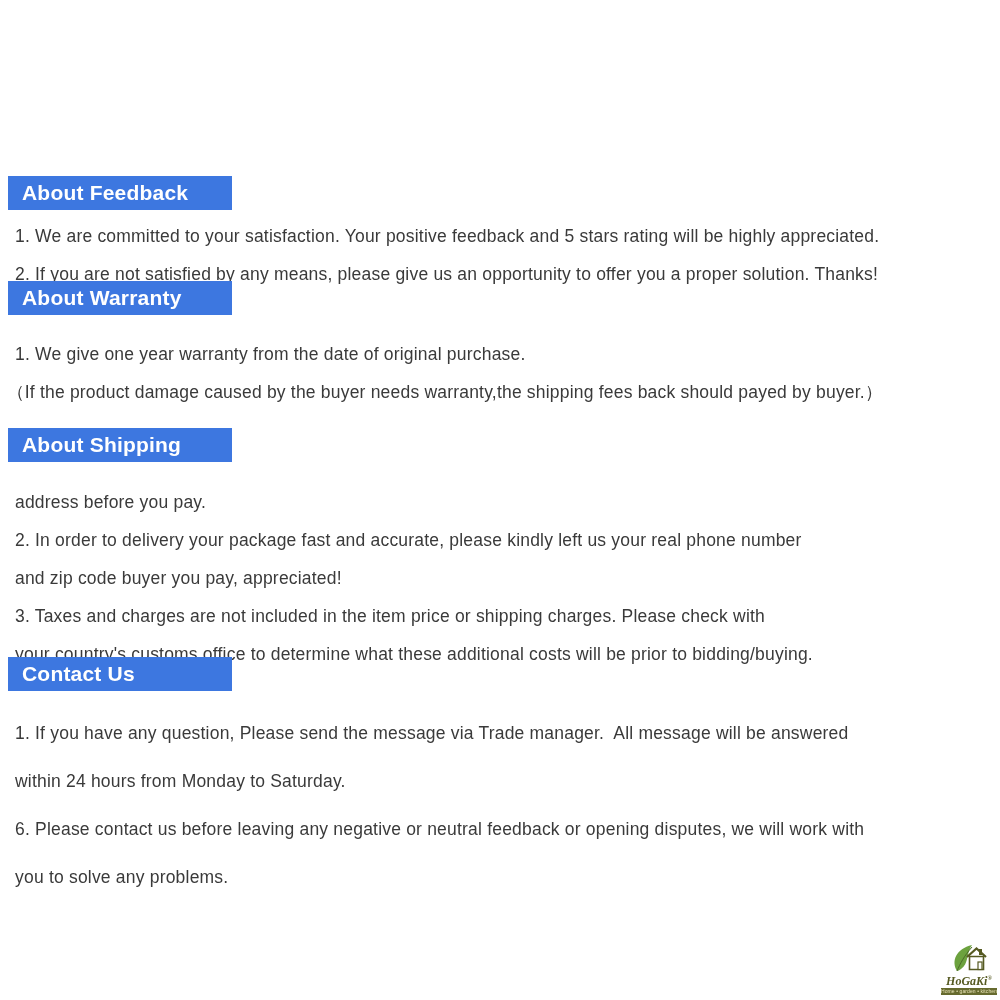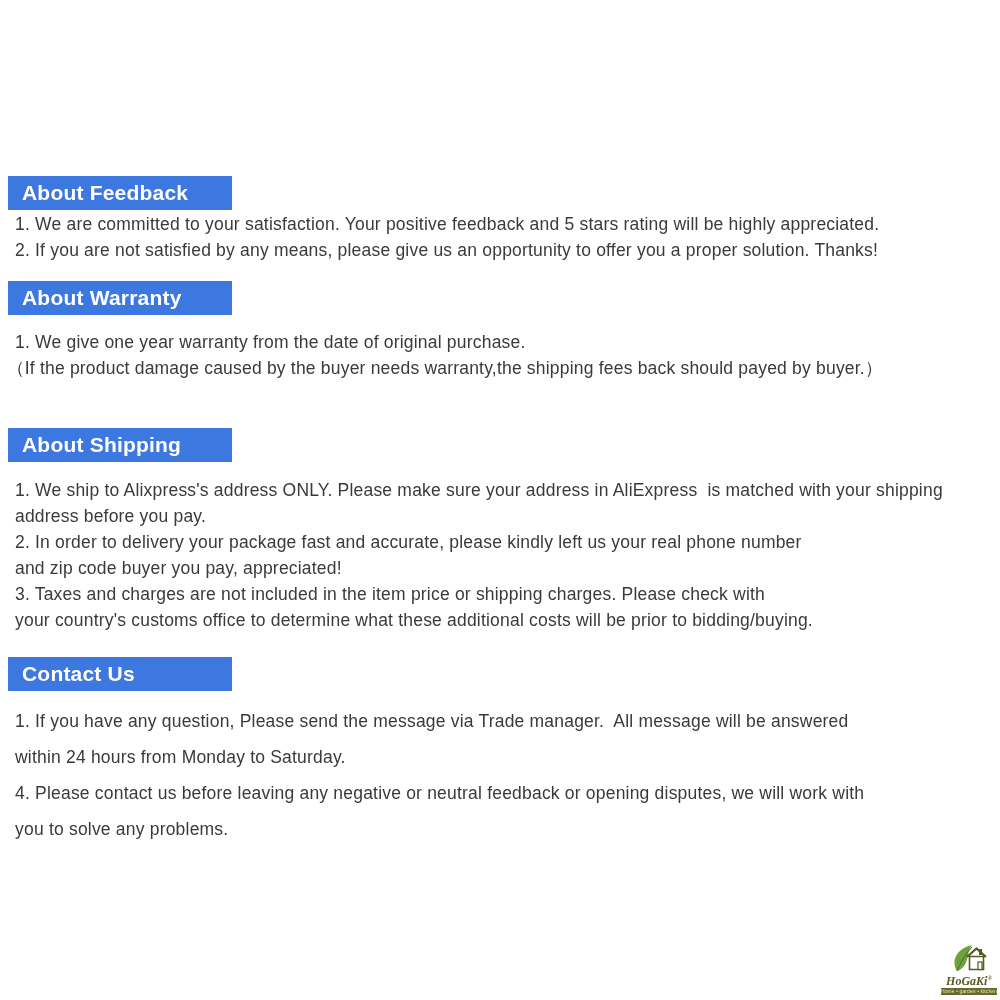--- a/index.html
+++ b/index.html
@@ -36,20 +36,21 @@
     left: 15px;
     right: 0;
     color: #3a3a3a;
     font-size: 17.5px;
     letter-spacing: 0.2px;
   }
   .para .line {
     height: 26px;
     line-height: 26px;
     white-space: pre;
+    margin-top: 12px;
   }
   .para.wide .line {
     height: 36px;
     line-height: 36px;
   }
   .logo {
     position: absolute;
     left: 941px;
     top: 944px;
     width: 56px;
@@ -97,33 +98,32 @@
   </div>
 
   <div class="section-header" style="top:281px">About Warranty</div>
   <div class="para" style="top:329px">
     <div class="line">1. We give one year warranty from the date of original purchase.</div>
     <div class="line" style="margin-left:-8px">（If the product damage caused by the buyer needs warranty,the shipping fees back should payed by buyer.）</div>
   </div>
 
   <div class="section-header" style="top:428px">About Shipping</div>
   <div class="para" style="top:477px">
-    <div class="line">1. We ship to Alixpress's address ONLY. Please make sure your address in AliExpress  is matched with your shipping</div>
     <div class="line">address before you pay.</div>
     <div class="line">2. In order to delivery your package fast and accurate, please kindly left us your real phone number</div>
     <div class="line">and zip code buyer you pay, appreciated!</div>
     <div class="line">3. Taxes and charges are not included in the item price or shipping charges. Please check with</div>
     <div class="line">your country's customs office to determine what these additional costs will be prior to bidding/buying.</div>
   </div>
 
   <div class="section-header" style="top:657px">Contact Us</div>
   <div class="para wide" style="top:703px">
     <div class="line">1. If you have any question, Please send the message via Trade manager.  All message will be answered</div>
     <div class="line">within 24 hours from Monday to Saturday.</div>
-    <div class="line">4. Please contact us before leaving any negative or neutral feedback or opening disputes, we will work with</div>
+    <div class="line">6. Please contact us before leaving any negative or neutral feedback or opening disputes, we will work with</div>
     <div class="line">you to solve any problems.</div>
   </div>
 
   <div class="logo">
     <svg class="logo-icon" width="38" height="28" viewBox="0 0 38 28">
 
       <path d="M7,27 C1,17 6,5 22,1 C16,9 19,20 11,25 C9.5,26 8,27 7,27 Z" fill="#6ca23e"></path>
       <path d="M7,27 C10,20 14,12 22,3" stroke="#4c6b28" stroke-width="1" fill="none"></path>
 
       <rect x="29" y="5" width="3" height="6" fill="#565a22"></rect>

